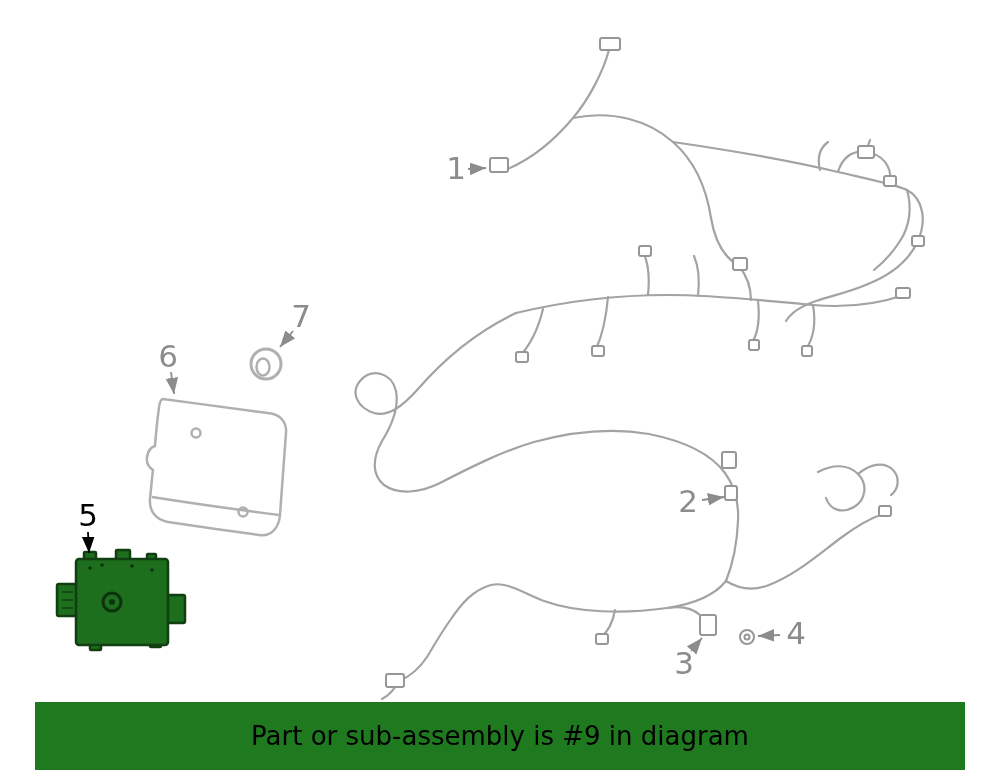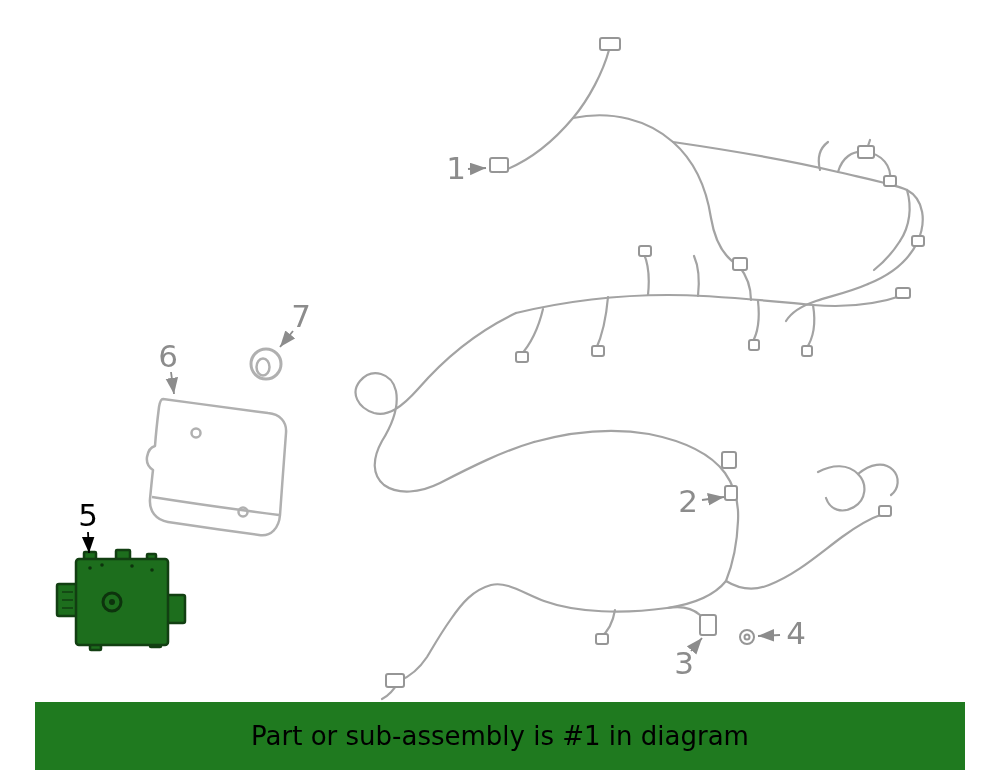--- a/index.html
+++ b/index.html
@@ -140,16 +140,16 @@
 
   <div class="callout" style="left:456px;top:168px">1</div>
   <div class="callout" style="left:688px;top:501px">2</div>
   <div class="callout" style="left:684px;top:663px">3</div>
   <div class="callout" style="left:796px;top:633px">4</div>
   <div class="callout highlight" style="left:88px;top:515px">5</div>
   <div class="callout" style="left:168px;top:356px">6</div>
   <div class="callout" style="left:301px;top:316px">7</div>
 
   <div class="banner" style="background: rgb(31, 122, 31); color: rgb(0, 0, 0);">
-    <div>Part or sub-assembly is #1 in diagram</div>
+    <div>Part or sub-assembly is #9 in diagram</div>
   </div>
 
 </div>
 
 </body></html>

